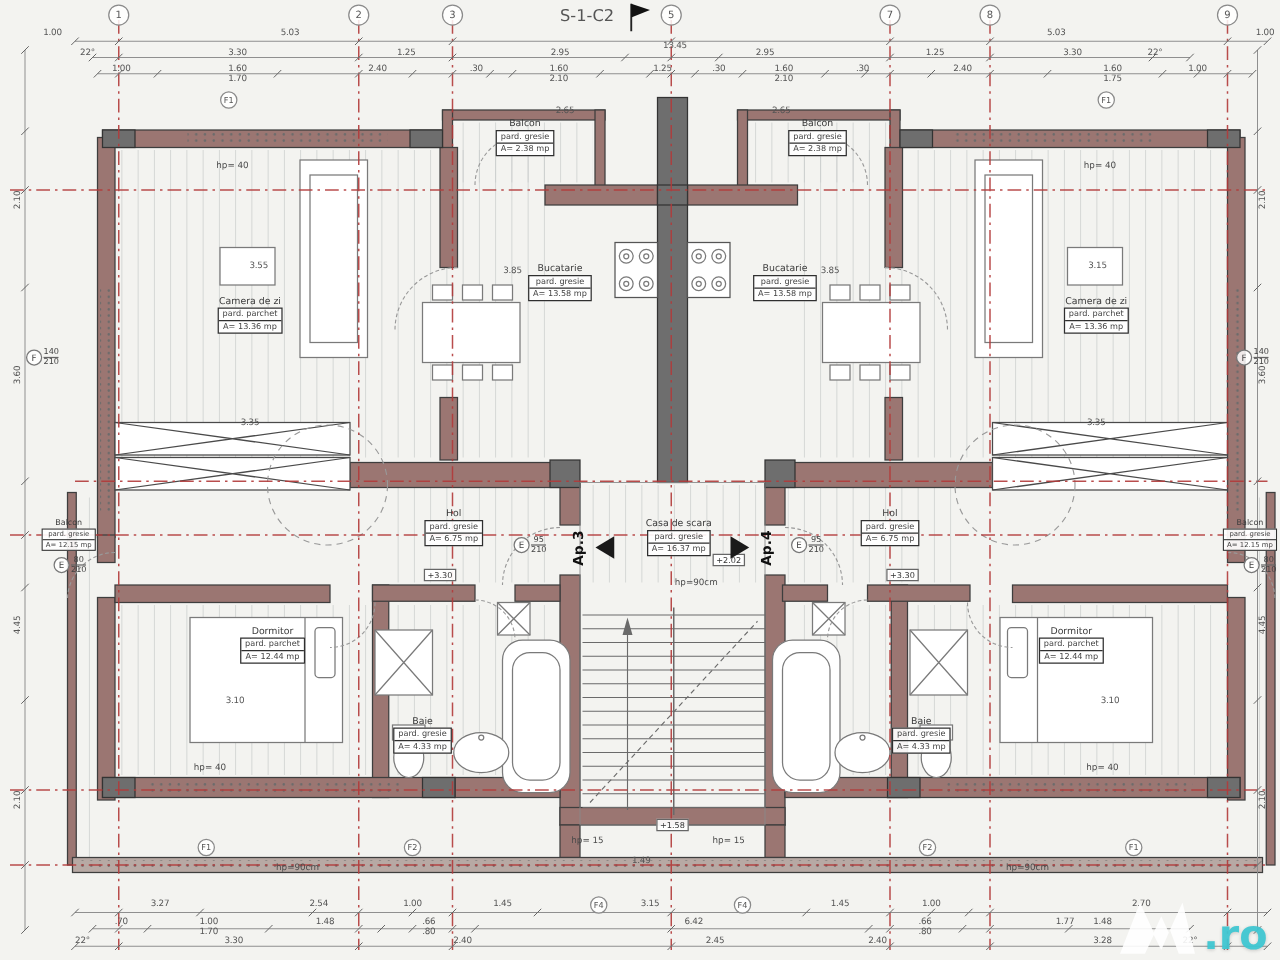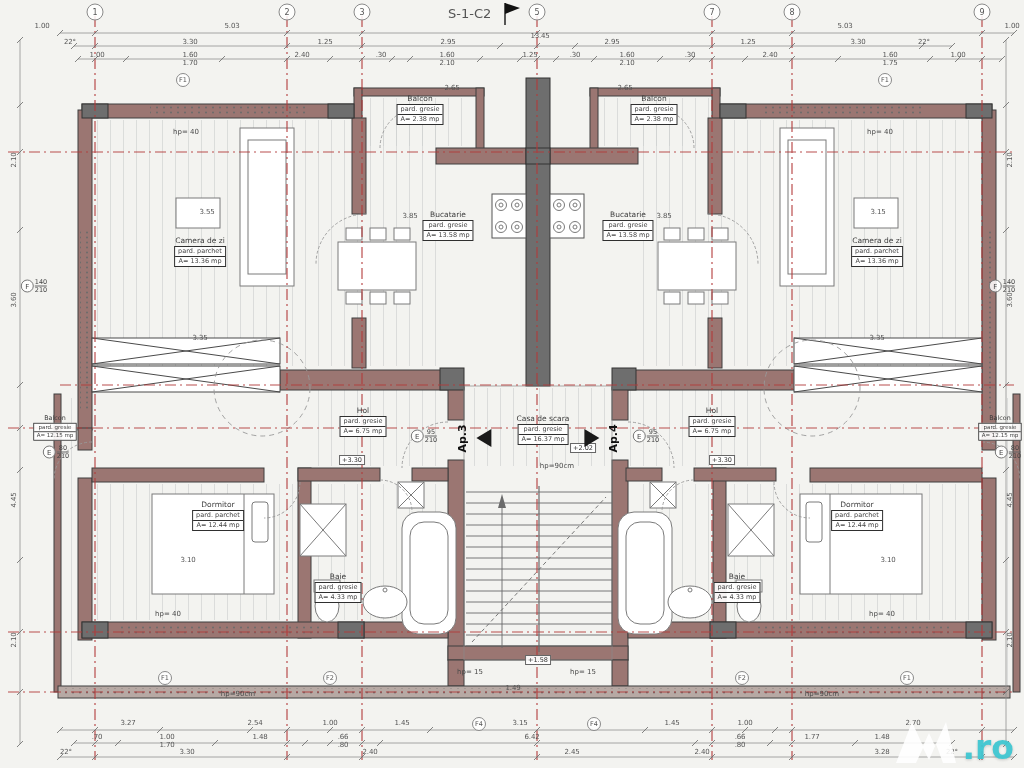--- a/index.html
+++ b/index.html
@@ -323,24 +323,24 @@
       <div class="dim" style="position: absolute; left: 520px; top: 723px;">3.15</div>
       <div class="dim" style="position: absolute; left: 672px; top: 723px;">1.45</div>
       <div class="dim" style="position: absolute; left: 745px; top: 723px;">1.00</div>
       <div class="dim" style="position: absolute; left: 913px; top: 723px;">2.70</div>
       <div class="dim" style="position: absolute; left: 97px; top: 737px;">.70</div>
       <div class="dim" style="position: absolute; left: 167px; top: 737px;">1.00</div>
       <div class="dim" style="position: absolute; left: 167px; top: 745px;">1.70</div>
       <div class="dim" style="position: absolute; left: 260px; top: 737px;">1.48</div>
       <div class="dim" style="position: absolute; left: 343px; top: 737px;">.66</div>
       <div class="dim" style="position: absolute; left: 343px; top: 745px;">.80</div>
-      <div class="dim" style="position: absolute; left: 532px; top: 737px;">6.42</div>
+      <div class="dim" style="position: absolute; left: 555px; top: 737px;">6.42</div>
       <div class="dim" style="position: absolute; left: 740px; top: 737px;">.66</div>
       <div class="dim" style="position: absolute; left: 740px; top: 745px;">.80</div>
-      <div class="dim" style="position: absolute; left: 812px; top: 737px;">1.77</div>
+      <div class="dim" style="position: absolute; left: 852px; top: 737px;">1.77</div>
       <div class="dim" style="position: absolute; left: 882px; top: 737px;">1.48</div>
       <div class="dim" style="position: absolute; left: 66px; top: 752px;">22°</div>
       <div class="dim" style="position: absolute; left: 187px; top: 752px;">3.30</div>
       <div class="dim" style="position: absolute; left: 370px; top: 752px;">2.40</div>
       <div class="dim" style="position: absolute; left: 572px; top: 752px;">2.45</div>
       <div class="dim" style="position: absolute; left: 702px; top: 752px;">2.40</div>
       <div class="dim" style="position: absolute; left: 882px; top: 752px;">3.28</div>
       <div class="dim" style="position: absolute; left: 952px; top: 752px;">22°</div>
       <div class="dim rot" style="position: absolute; left: 14px; top: 160px;">2.10</div>
       <div class="dim rot" style="position: absolute; left: 14px; top: 300px;">3.60</div>

